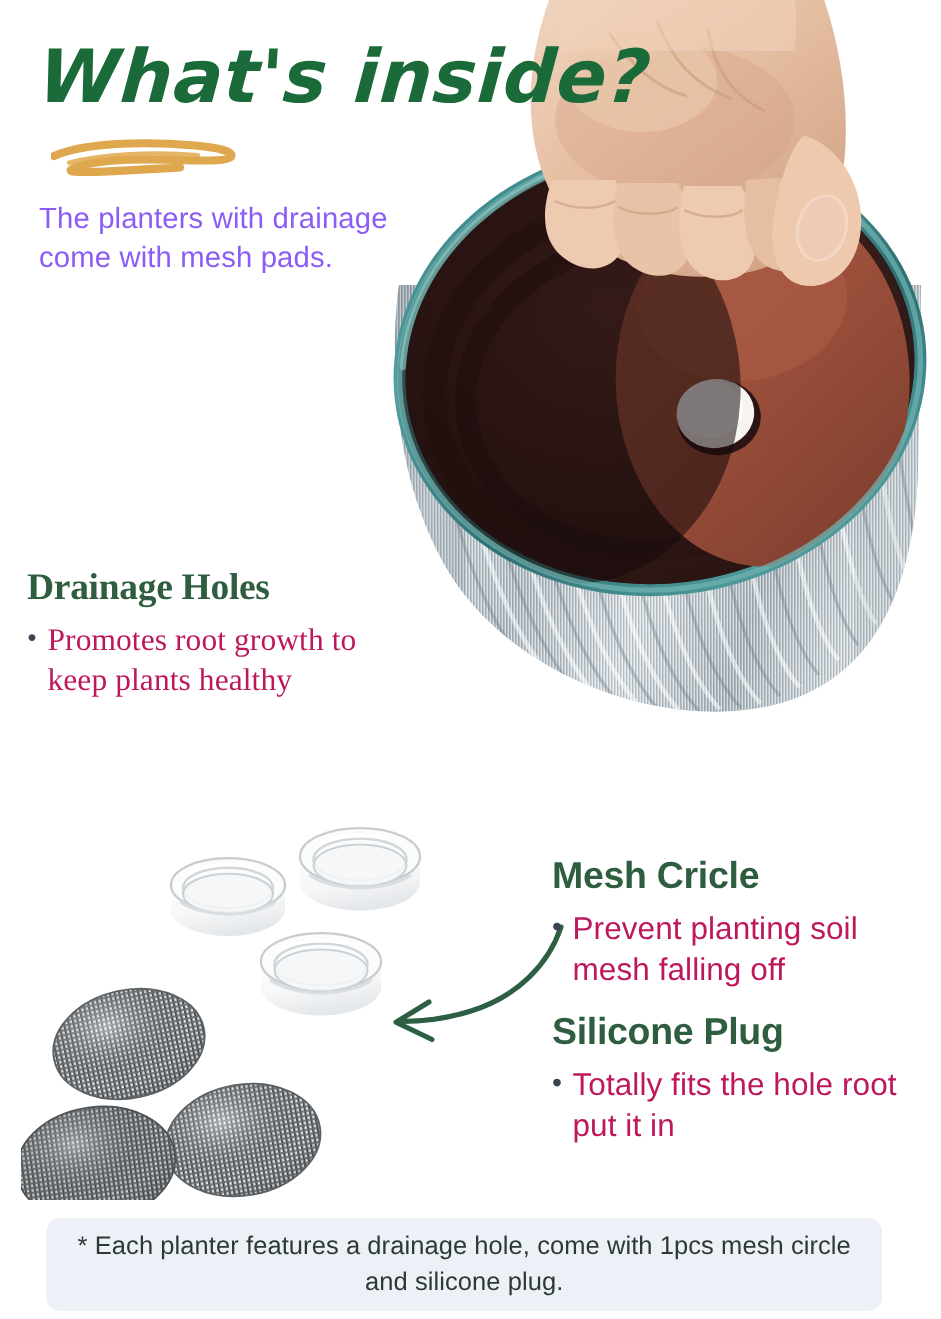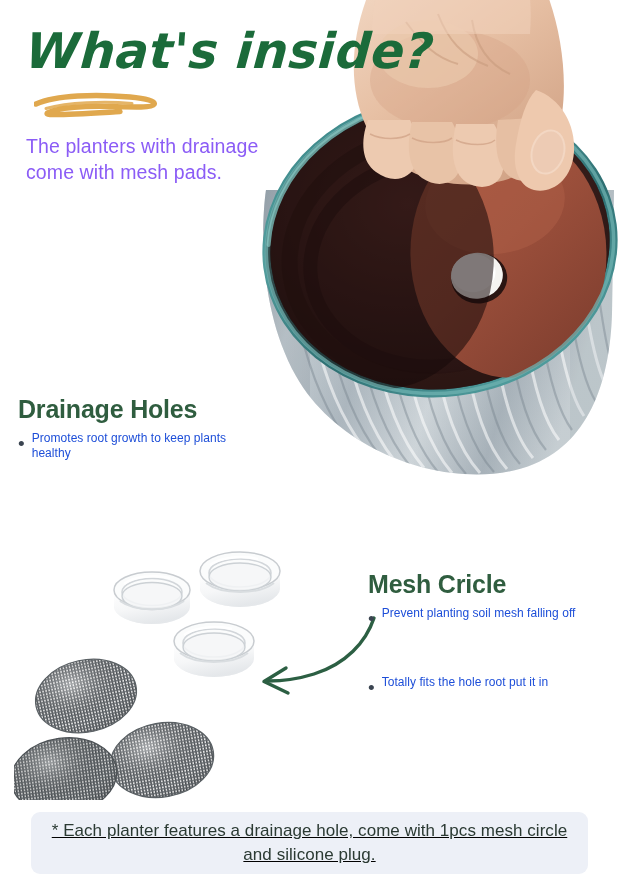--- a/index.html
+++ b/index.html
@@ -61,23 +61,24 @@
     top: -6px;
     width: 430px;
     height: 520px;
     z-index: 1;
   }
 
   
   #drainage-section {
     position: absolute;
     left: 18px;
-    top: 396px;
+    top: 378px;
     width: 240px;
     z-index: 5;
+    font-family: Liberation Serif, serif;
   }
   #mesh-section {
     position: absolute;
     left: 368px;
     top: 558px;
     width: 250px;
     z-index: 5;
     margin-top: 13px;
   }
   #plug-section {
@@ -101,23 +102,23 @@
     gap: 7px;
   }
   .bullet-dot {
     color: #3a4450;
     font-size: 19px;
     line-height: 1.32;
     flex: 0 0 auto;
     padding-top: 0px;
   }
   .bullet-text {
-    font-size: 12px;
+    font-size: 21px;
     line-height: 1.33;
-    color: #1d4ed8;
+    color: #be185d;
     letter-spacing: 0.05px;
   }
 
   
   #parts-photo {
     position: absolute;
     left: 14px;
     top: 538px;
     width: 330px;
     height: 262px;
@@ -138,21 +139,20 @@
     left: 31px;
     top: 812px;
     width: 557px;
     height: 62px;
     background: #edf0f7;
     border-radius: 9px;
     display: flex;
     align-items: center;
     justify-content: center;
     z-index: 5;
-    text-decoration: underline;
   }
   #footer-note-text {
     font-size: 17px;
     line-height: 1.42;
     color: #2b3a33;
     text-align: center;
     padding: 0 18px;
     letter-spacing: 0.05px;
   }
 </style>
@@ -427,20 +427,21 @@
 
 <div id="mesh-section">
   <div class="section-heading">Mesh Cricle</div>
   <div class="bullet-row">
     <span class="bullet-dot">•</span>
     <span class="bullet-text">Prevent planting soil mesh falling off</span>
   </div>
 </div>
 
 <div id="plug-section">
+  <div class="section-heading">Silicone Plug</div>
   <div class="bullet-row">
     <span class="bullet-dot">•</span>
     <span class="bullet-text">Totally fits the hole root put it in</span>
   </div>
 </div>
 
 <div id="footer-note">
   <div id="footer-note-text">* Each planter features a drainage hole, come with 1pcs mesh circle and silicone plug.</div>
 </div>
 

